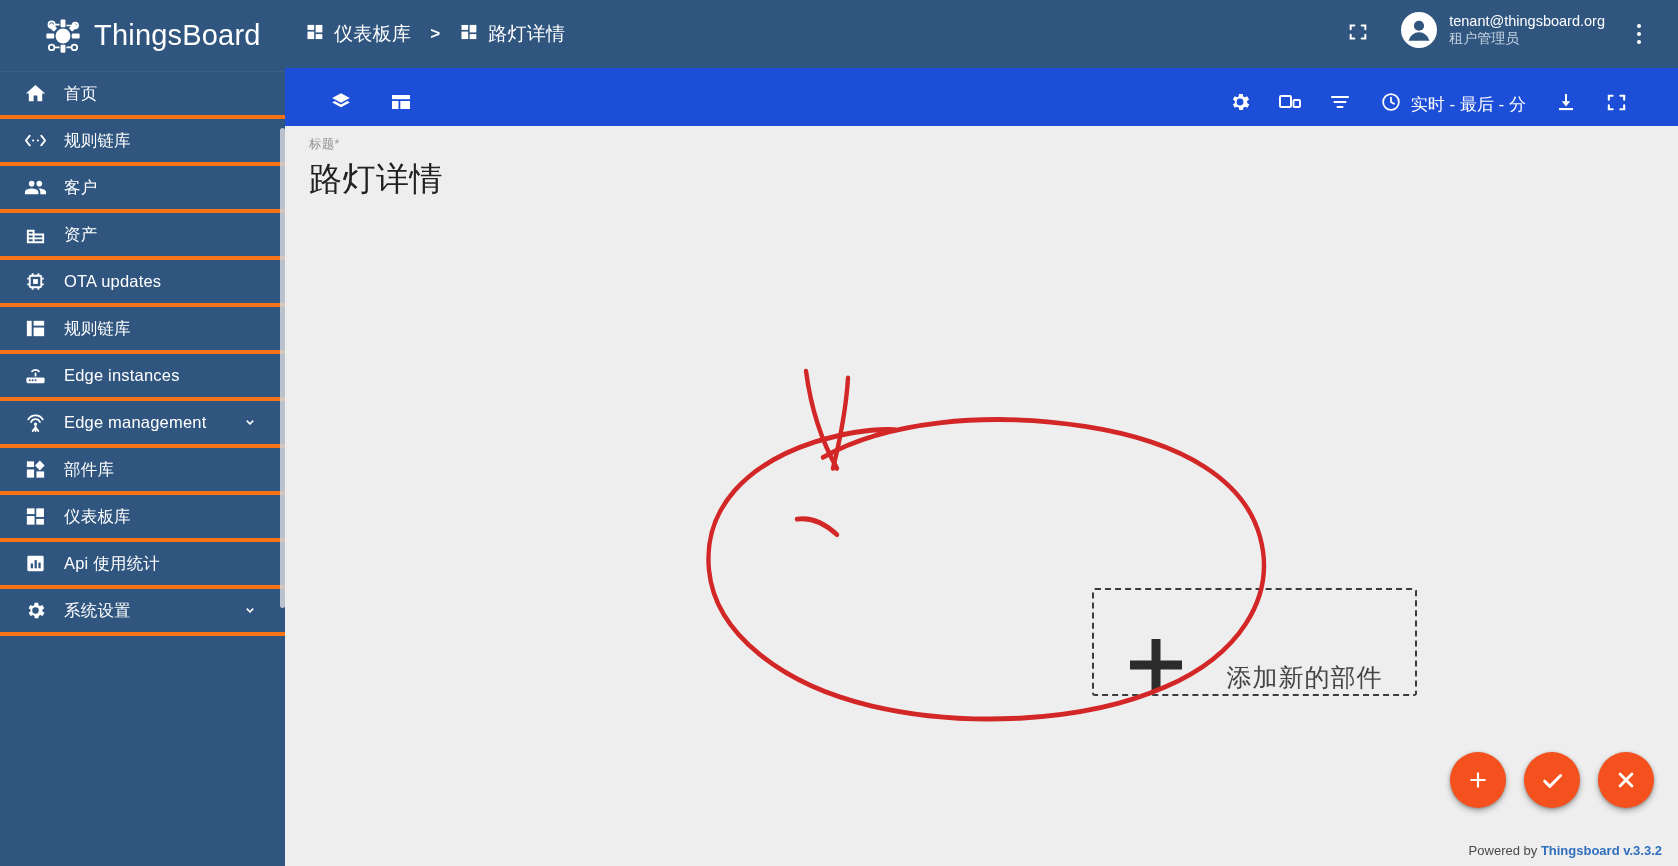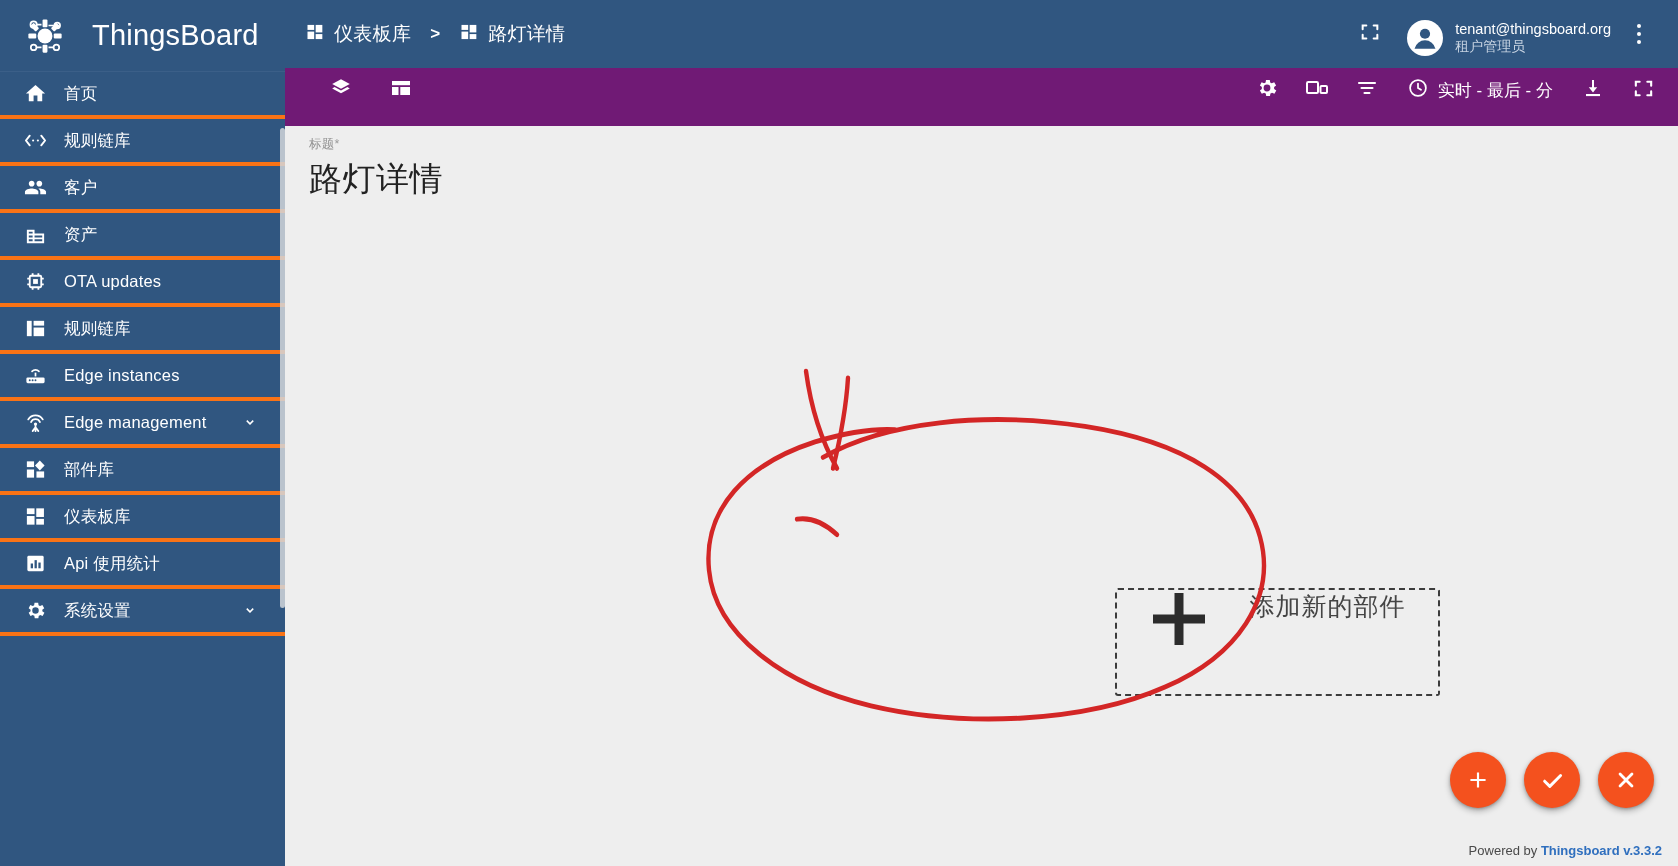--- a/index.html
+++ b/index.html
@@ -11,22 +11,22 @@
   #app { position: relative; width: 1678px; height: 866px; display: flex; }
 
   
   .sidebar {
     width: 285px; height: 866px; flex: 0 0 285px;
     background: #305680; position: relative;
     display: flex; flex-direction: column;
   }
   .brand {
     height: 72px; flex: 0 0 72px;
-    display: flex; align-items: center; gap: 26px;
-    padding-left: 24px; border-bottom: 1px solid #3b5f88;
+    display: flex; align-items: center; gap: 10px;
+    padding-left: 42px; border-bottom: 1px solid #3b5f88;
   }
   .brand-logo { width: 42px; height: 42px; flex: 0 0 42px; }
   .brand-name { color: #ffffff; font-size: 29px; letter-spacing: .2px; font-weight: 400; }
 
   .nav { flex: 1 1 auto; overflow: hidden; position: relative; }
   .nav-item {
     height: 47px; display: flex; align-items: center;
     padding-left: 22px; gap: 16px; color: #ffffff;
     border-bottom: 4px solid #f97316; cursor: pointer; position: relative;
   }
@@ -44,62 +44,62 @@
 
   .topbar {
     height: 68px; flex: 0 0 68px; background: #305680;
     display: flex; align-items: center; padding: 0 22px 0 20px; gap: 0;
   }
   .breadcrumb { display: flex; align-items: center; gap: 10px; color: #ffffff; }
   .crumb { display: flex; align-items: center; gap: 9px; cursor: pointer; }
   .crumb-text { font-size: 19px; letter-spacing: .3px; }
   .crumb-sep { color: #ffffff; font-size: 17px; margin: 0 9px; font-weight: 700; }
   .top-spacer { flex: 1 1 auto; }
-  .topbar-right { display: flex; align-items: flex-end; gap: 3px; }
+  .topbar-right { display: flex; align-items: flex-start; gap: 9px; }
   .icon-btn {
     width: 44px; height: 44px; display: flex; align-items: center; justify-content: center;
     cursor: pointer; border-radius: 50%;
   }
   .user-block { display: flex; align-items: center; gap: 12px; margin-left: 12px; cursor: pointer; }
   .avatar {
     width: 36px; height: 36px; border-radius: 50%; background: #ffffff;
     display: flex; align-items: center; justify-content: center; flex: 0 0 36px;
   }
   .user-text { display: flex; flex-direction: column; line-height: 1.25; }
   .user-email { color: #ffffff; font-size: 14.5px; }
   .user-role { color: #c8d4e2; font-size: 14px; }
   .kebab { width: 34px; height: 44px; display: flex; flex-direction: column; align-items: center; justify-content: center; gap: 3.5px; cursor: pointer; margin-left: 8px; }
   .kebab i { width: 4.5px; height: 4.5px; border-radius: 50%; background: #fff; display: block; }
 
   
   .dash-toolbar {
-    height: 58px; flex: 0 0 58px; background: #701a75;
-    display: flex; align-items: flex-start; padding: 0 13px 0 34px;
+    height: 58px; flex: 0 0 58px; background: #1d4ed8;
+    display: flex; align-items: flex-end; padding: 0 40px 0 34px;
   }
   .tb-left { display: flex; align-items: center; gap: 16px; }
   .tb-right { display: flex; align-items: center; gap: 6px; margin-left: auto; }
   .time-btn {
     display: flex; align-items: center; gap: 9px; color: #fff;
     padding: 7px 12px; border-radius: 4px; cursor: pointer; font-size: 17px; white-space: nowrap;
   }
 
   
   .content { flex: 1 1 auto; position: relative; background: #eeeeee; overflow: hidden; }
   .title-wrap { padding: 10px 0 0 24px; }
   .title-label { font-size: 12.5px; color: #8e8e8e; letter-spacing: .2px; }
   .title-label .req { color: #9a9a9a; }
   .title-value {
     font-size: 33px; color: #222222; margin-top: 4px; letter-spacing: .5px;
     font-weight: 400; display: inline-block; min-width: 200px; cursor: text;
   }
 
   .add-widget {
-    position: absolute; left: 830px; top: 462px; width: 325px; height: 108px;
+    position: absolute; left: 807px; top: 462px; width: 325px; height: 108px;
     border: 2px dashed #3c3c3c; border-radius: 3px;
-    display: flex; align-items: flex-start; justify-content: center; gap: 42px;
+    display: flex; align-items: flex-end; justify-content: center; gap: 42px;
     cursor: pointer; background: transparent;
   }
   .plus-glyph { width: 58px; height: 58px; position: relative; flex: 0 0 58px; }
   .plus-glyph::before, .plus-glyph::after {
     content: ""; position: absolute; background: #2c2c2c;
   }
   .plus-glyph::before { left: 50%; top: 3px; width: 9px; height: 52px; transform: translateX(-50%); }
   .plus-glyph::after { top: 50%; left: 3px; height: 9px; width: 52px; transform: translateY(-50%); }
   .add-widget-label { font-size: 25px; color: #444444; letter-spacing: 1px; }
 

